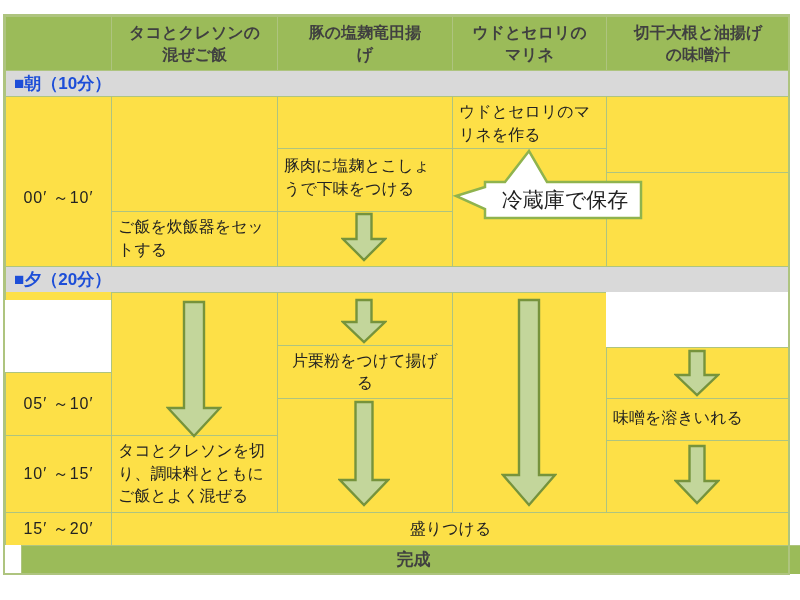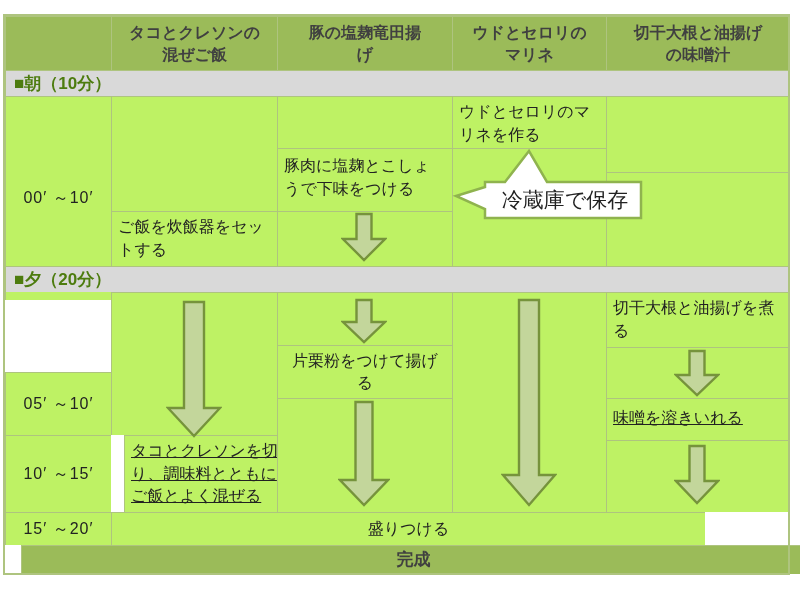--- a/index.html
+++ b/index.html
@@ -14,24 +14,24 @@
   html,body{margin:0;padding:0;background:#fff;}
   #page{
     position:relative;width:800px;height:600px;background:#ffffff;overflow:hidden;
     font-family:"Liberation Sans","DejaVu Sans",sans-serif;color:var(--text);
   }
   .cell{
     position:absolute;box-sizing:border-box;
     border-top:1px solid var(--grid-line);
     border-left:1px solid var(--grid-line);
     font-size:16px;line-height:1.38;padding:4px 6px;
-    background:#bef264;
+    background:#fde047;
   }
   .green{background:var(--header-green);color:#404040;font-weight:bold;}
-  .gray{background:var(--bar-gray);color:#4d7c0f;font-weight:bold;font-size:17px;
+  .gray{background:var(--bar-gray);color:#1d4ed8;font-weight:bold;font-size:17px;
         display:flex;align-items:center;padding-left:8px;}
   .hdr{display:flex;align-items:center;justify-content:center;text-align:center;line-height:1.32;}
   .timecell{display:flex;align-items:center;justify-content:center;padding:0;letter-spacing:1px;}
   .ctr{display:flex;align-items:center;justify-content:center;text-align:center;}
   .topline{line-height:1.42;}
   .frame{
     position:absolute;left:3px;top:14px;width:787px;height:561px;
     border:2px solid var(--grid-line);box-sizing:border-box;pointer-events:none;background:transparent;
   }
   .arrow-svg,.callout-svg{position:absolute;}
@@ -70,34 +70,33 @@
   <div class="cell" style="left:606px;top:96px;width:183px;height:76px;"></div>
   <div class="cell" style="left:606px;top:172px;width:183px;height:94px;"></div>
 
   <div class="cell gray" style="left:5px;top:266px;width:784px;height:26px;">■夕（20分）</div>
 
   <div class="cell timecell" style="left:5px;top:372px;width:106px;height:63px;">05′ ～10′</div>
   <div class="cell timecell" style="left:5px;top:435px;width:106px;height:77px;">10′ ～15′</div>
   <div class="cell timecell" style="left:5px;top:512px;width:106px;height:33px;">15′ ～20′</div>
 
   <div class="cell" style="left:111px;top:292px;width:166px;height:143px;"></div>
-  <div class="cell topline" style="left:124px;top:435px;width:166px;height:77px;text-decoration:underline;">タコとクレソンを切り、調味料とともにご飯とよく混ぜる</div>
+  <div class="cell topline" style="left:111px;top:435px;width:166px;height:77px;">タコとクレソンを切り、調味料とともにご飯とよく混ぜる</div>
 
   <div class="cell" style="left:277px;top:292px;width:175px;height:53px;"></div>
   <div class="cell ctr" style="left:277px;top:345px;width:175px;height:53px;">片栗粉をつけて揚げる</div>
   <div class="cell" style="left:277px;top:398px;width:175px;height:114px;"></div>
 
   <div class="cell" style="left:452px;top:292px;width:154px;height:220px;"></div>
 
-  <div class="cell topline" style="left:606px;top:292px;width:183px;height:55px;">切干大根と油揚げを煮る</div>
   <div class="cell" style="left:606px;top:347px;width:183px;height:51px;"></div>
-  <div class="cell topline" style="left:606px;top:398px;width:183px;height:42px;padding-top:8px;text-decoration:underline;">味噌を溶きいれる</div>
+  <div class="cell topline" style="left:606px;top:398px;width:183px;height:42px;padding-top:8px;">味噌を溶きいれる</div>
   <div class="cell" style="left:606px;top:440px;width:183px;height:72px;"></div>
 
-  <div class="cell ctr" style="left:111px;top:512px;width:594px;height:33px;">盛りつける</div>
+  <div class="cell ctr" style="left:111px;top:512px;width:678px;height:33px;">盛りつける</div>
   <div class="cell green ctr" style="left:21px;top:545px;width:784px;height:29px;font-size:17px;">完成</div>
 
   <svg class="arrow-svg" style="left:341px;top:212px;" width="46" height="50" viewBox="-2 -2 46 50">
     <polygon points="13.5,0 28.5,0 28.5,25 42,25 21,46 0,25 13.5,25"></polygon>
   </svg>
   <svg class="arrow-svg" style="left:166px;top:300px;" width="56" height="138" viewBox="-2 -2 56 138">
     <polygon points="16,0 36,0 36,106 52,106 26,134 0,106 16,106"></polygon>
   </svg>
   <svg class="arrow-svg" style="left:341px;top:298px;" width="46" height="46" viewBox="-2 -2 46 46">
     <polygon points="13.5,0 28.5,0 28.5,22 42,22 21,42 0,22 13.5,22"></polygon>

